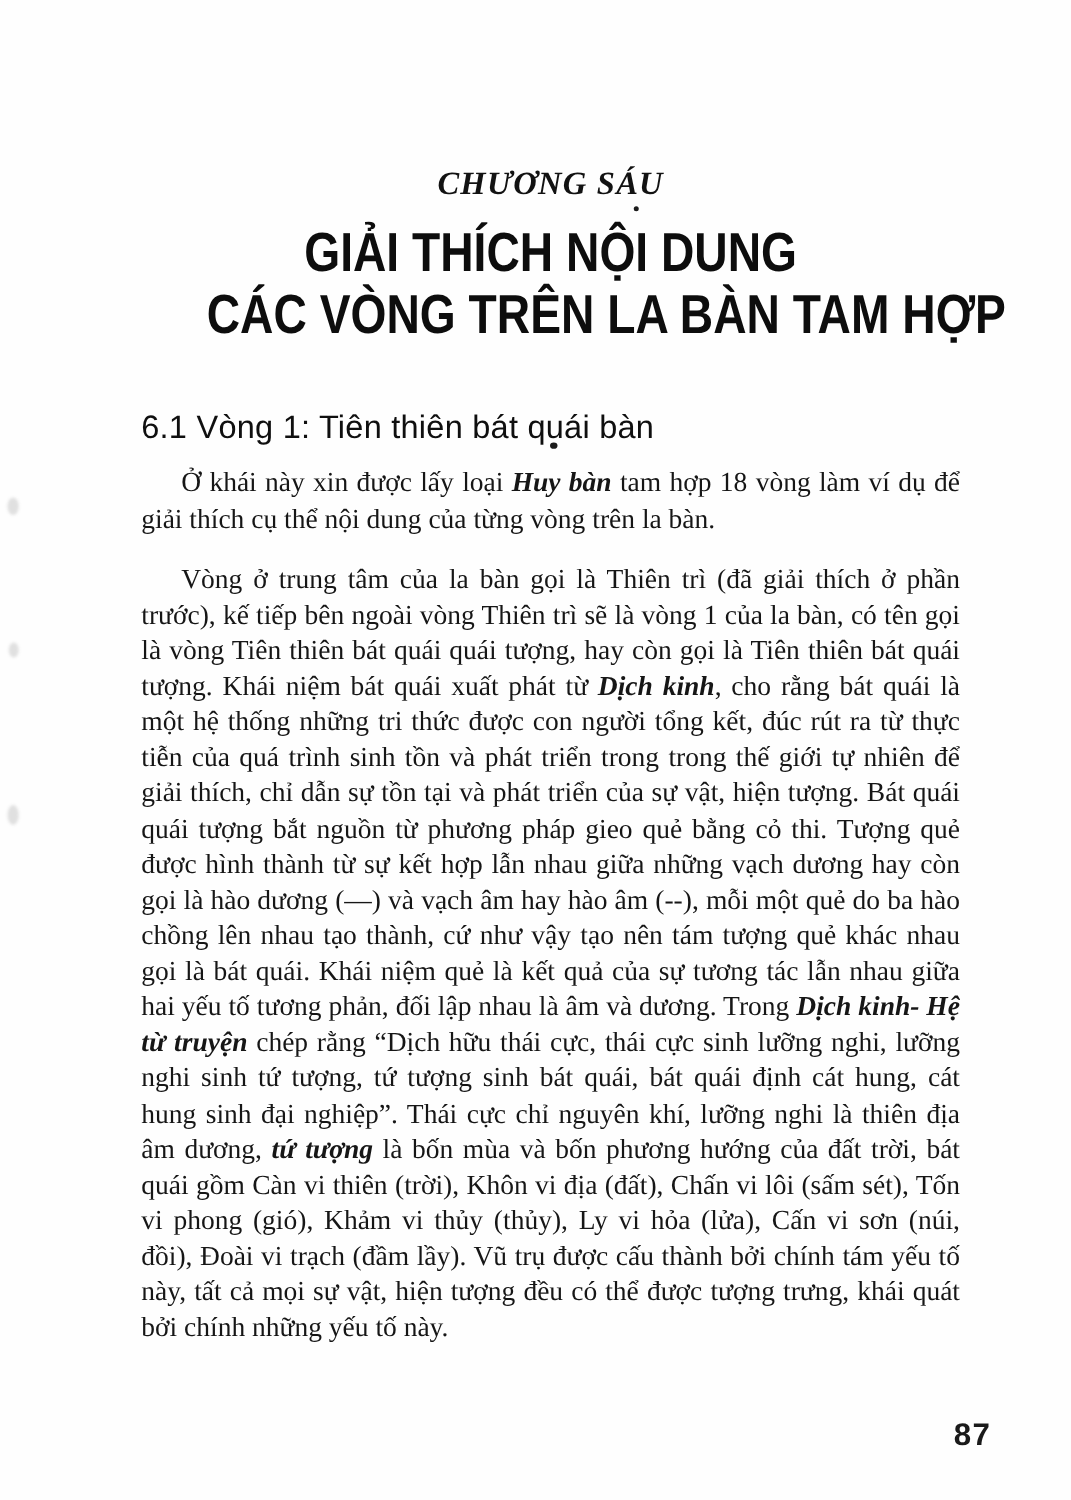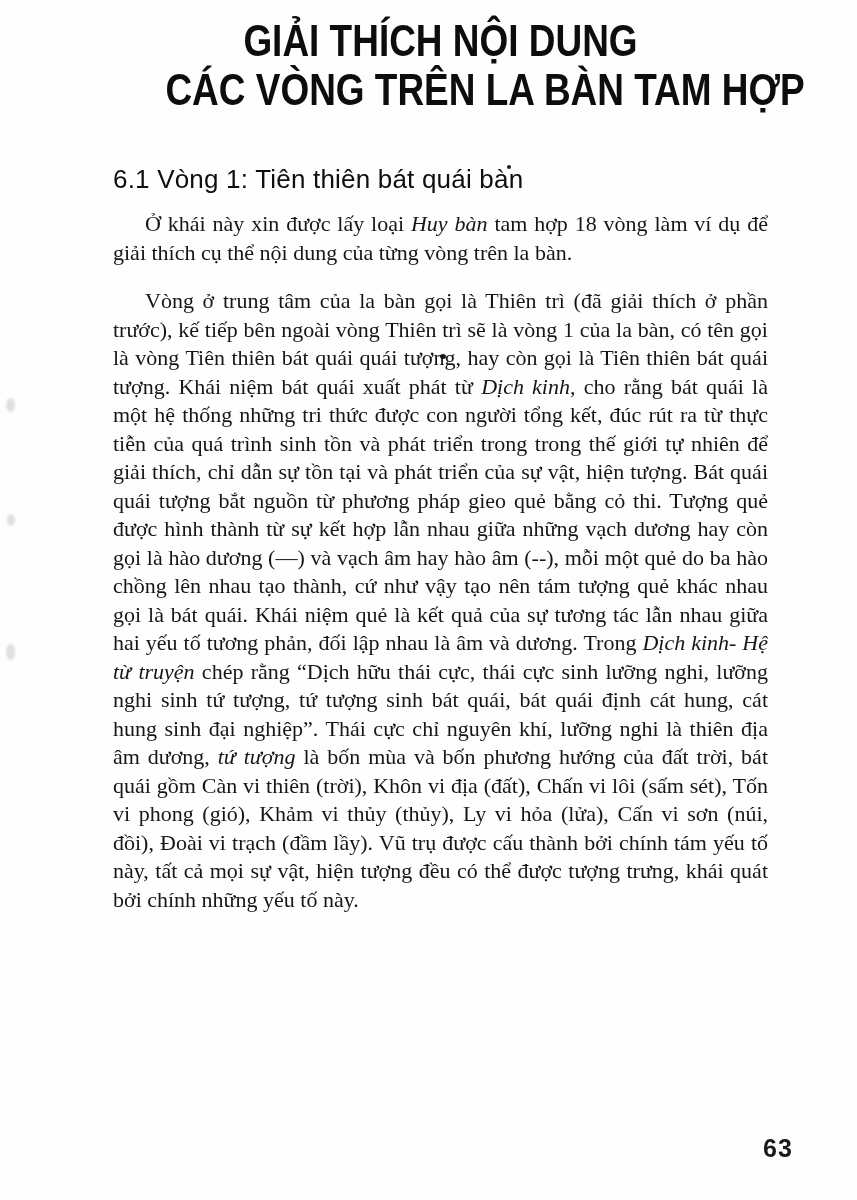--- a/index.html
+++ b/index.html
@@ -56,20 +56,21 @@
   .body-para {
     font-size: 22px;
     line-height: 28.5px;
     text-align: justify;
     text-indent: 32px;
     color: #161616;
     margin: 0;
   }
   .body-para em {
     font-style: italic;
+    font-weight: bold;
   }
   .para-1 { margin-top: 15px; }
   .para-2 { margin-top: 20px; }
   .page-number {
     position: absolute;
     left: 763px;
     top: 1134px;
     font-family: "Liberation Sans", sans-serif;
     font-size: 25px;
     font-weight: bold;
@@ -100,29 +101,30 @@
 <div class="page">
 
   <span class="edge-smudge smudge-1"></span>
   <span class="edge-smudge smudge-2"></span>
   <span class="edge-smudge smudge-3"></span>
   <span class="ink-dot dot-1"></span>
   <span class="ink-dot dot-2"></span>
 
   <div class="content-column">
 
+    <div class="chapter-label">CHƯƠNG SÁU</div>
 
     <div class="book-title">
       <div>GIẢI THÍCH NỘI DUNG</div>
       <div>CÁC VÒNG TRÊN LA BÀN TAM HỢP</div>
     </div>
 
     <div class="section-heading">6.1 Vòng 1: Tiên thiên bát quái bàn</div>
 
     <p class="body-para para-1"><span>Ở khái này xin được lấy loại </span><em>Huy bàn</em><span> tam hợp 18 vòng làm ví dụ để giải thích cụ thể nội dung của từng vòng trên la bàn.</span></p>
 
     <p class="body-para para-2"><span>Vòng ở trung tâm của la bàn gọi là Thiên trì (đã giải thích ở phần trước), kế tiếp bên ngoài vòng Thiên trì sẽ là vòng 1 của la bàn, có tên gọi là vòng Tiên thiên bát quái quái tượng, hay còn gọi là Tiên thiên bát quái tượng. Khái niệm bát quái xuất phát từ </span><em>Dịch kinh</em><span>, cho rằng bát quái là một hệ thống những tri thức được con người tổng kết, đúc rút ra từ thực tiễn của quá trình sinh tồn và phát triển trong trong thế giới tự nhiên để giải thích, chỉ dẫn sự tồn tại và phát triển của sự vật, hiện tượng. Bát quái quái tượng bắt nguồn từ phương pháp gieo quẻ bằng cỏ thi. Tượng quẻ được hình thành từ sự kết hợp lẫn nhau giữa những vạch dương hay còn gọi là hào dương (—) và vạch âm hay hào âm (--), mỗi một quẻ do ba hào chồng lên nhau tạo thành, cứ như vậy tạo nên tám tượng quẻ khác nhau gọi là bát quái. Khái niệm quẻ là kết quả của sự tương tác lẫn nhau giữa hai yếu tố tương phản, đối lập nhau là âm và dương. Trong </span><em>Dịch kinh- Hệ từ truyện</em><span> chép rằng “Dịch hữu thái cực, thái cực sinh lưỡng nghi, lưỡng nghi sinh tứ tượng, tứ tượng sinh bát quái, bát quái định cát hung, cát hung sinh đại nghiệp”. Thái cực chỉ nguyên khí, lưỡng nghi là thiên địa âm dương, </span><em>tứ tượng</em><span> là bốn mùa và bốn phương hướng của đất trời, bát quái gồm Càn vi thiên (trời), Khôn vi địa (đất), Chấn vi lôi (sấm sét), Tốn vi phong (gió), Khảm vi thủy (thủy), Ly vi hỏa (lửa), Cấn vi sơn (núi, đồi), Đoài vi trạch (đầm lầy). Vũ trụ được cấu thành bởi chính tám yếu tố này, tất cả mọi sự vật, hiện tượng đều có thể được tượng trưng, khái quát bởi chính những yếu tố này.</span></p>
 
   </div>
 
-  <div class="page-number">63</div>
+  <div class="page-number">87</div>
 
 </div>
 
 </body></html>

